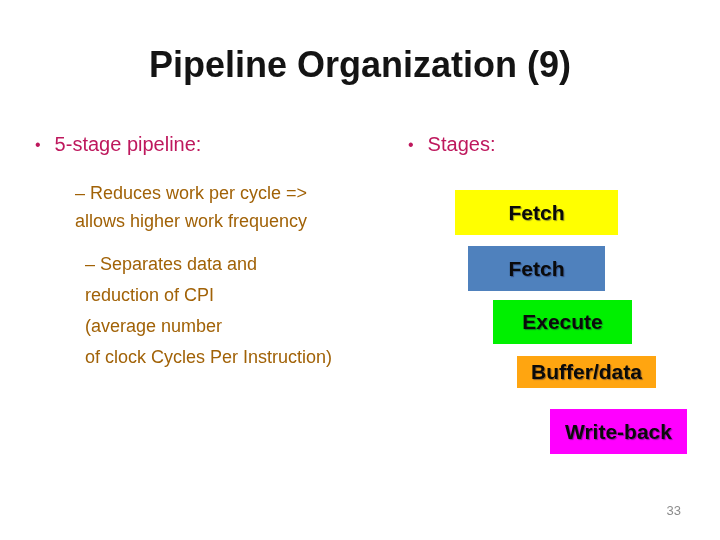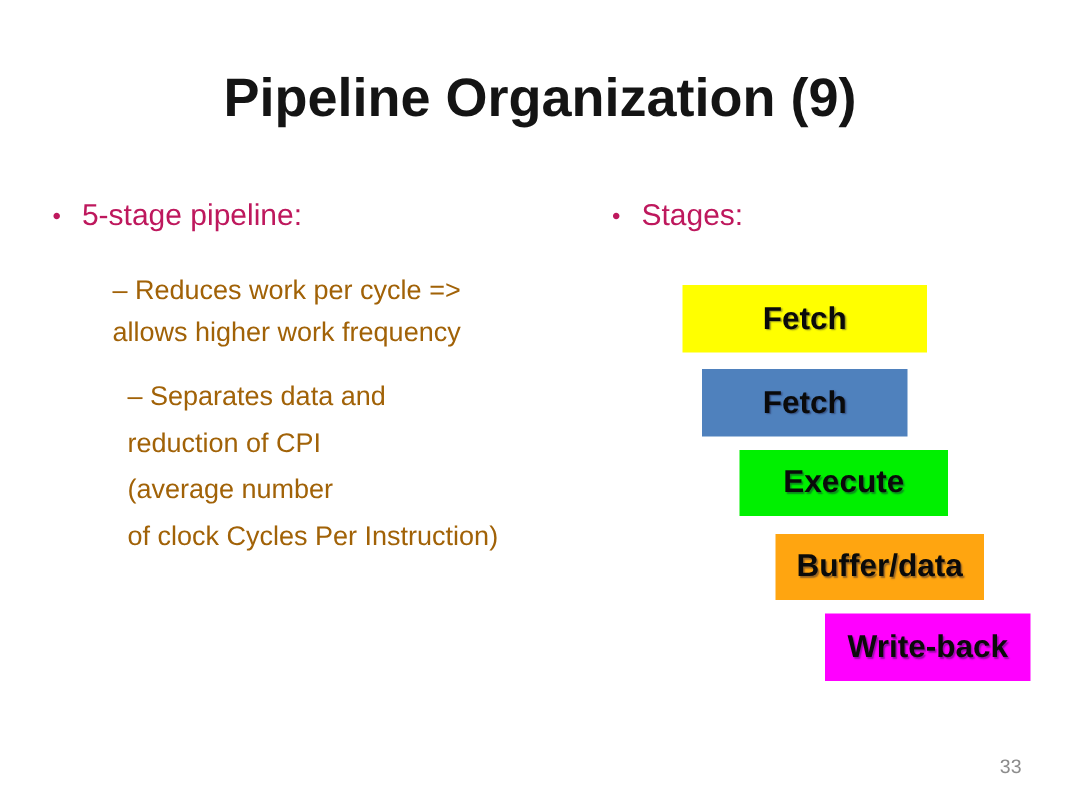--- a/index.html
+++ b/index.html
@@ -66,21 +66,21 @@
     align-items: center;
     justify-content: center;
     font-size: 21px;
     font-weight: bold;
     color: #0a0a0a;
     text-shadow: 1px 1px 1px rgba(20,20,60,0.45);
   }
   .stage-fetch     { left: 455px; top: 190px; width: 163px; height: 45px; }
   .stage-decode    { left: 468px; top: 246px; width: 137px; height: 45px; }
   .stage-execute   { left: 493px; top: 300px; width: 139px; height: 44px; }
-  .stage-buffer    { left: 517px; top: 356px; width: 139px; height: 44px; }
+  .stage-buffer    { left: 517px; top: 356px; width: 139px; height: 32px; }
   .stage-writeback { left: 550px; top: 409px; width: 137px; height: 45px; }
   .page-number {
     position: absolute;
     top: 503px;
     right: 39px;
     font-size: 13px;
     color: #8c8c8c;
   }
 </style>
 </head>

